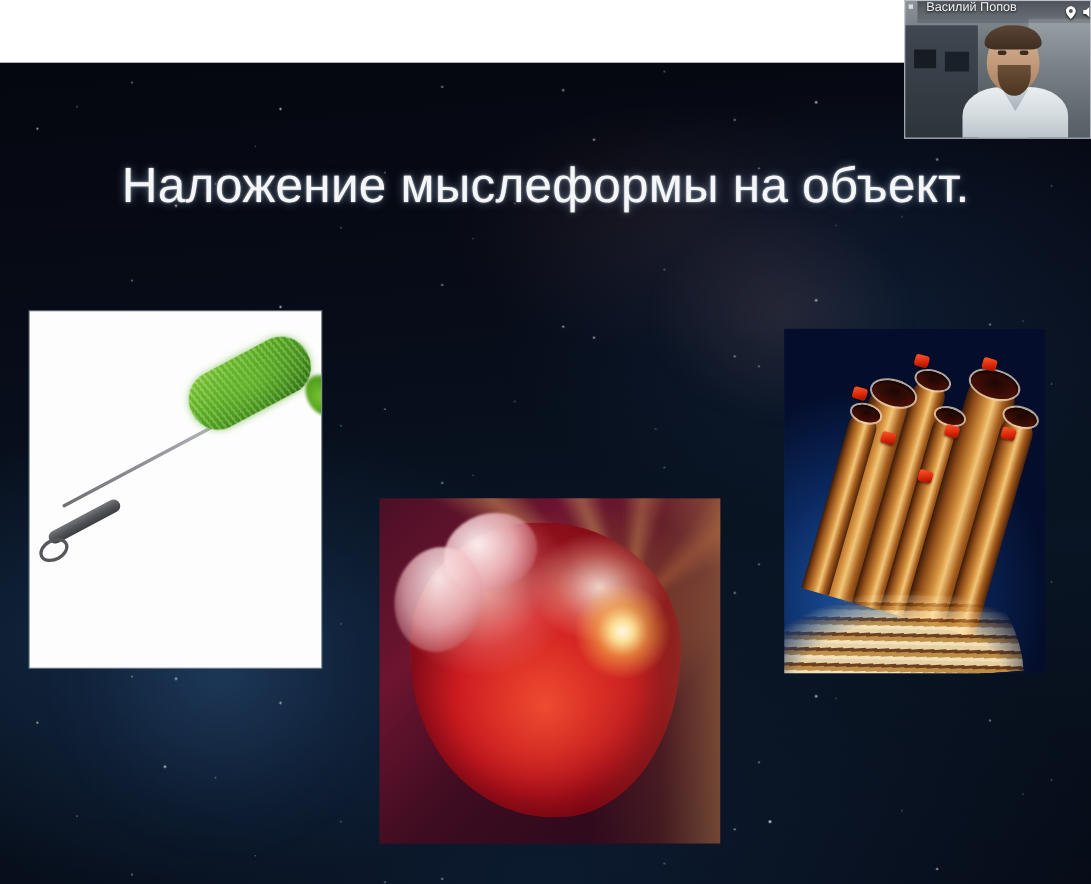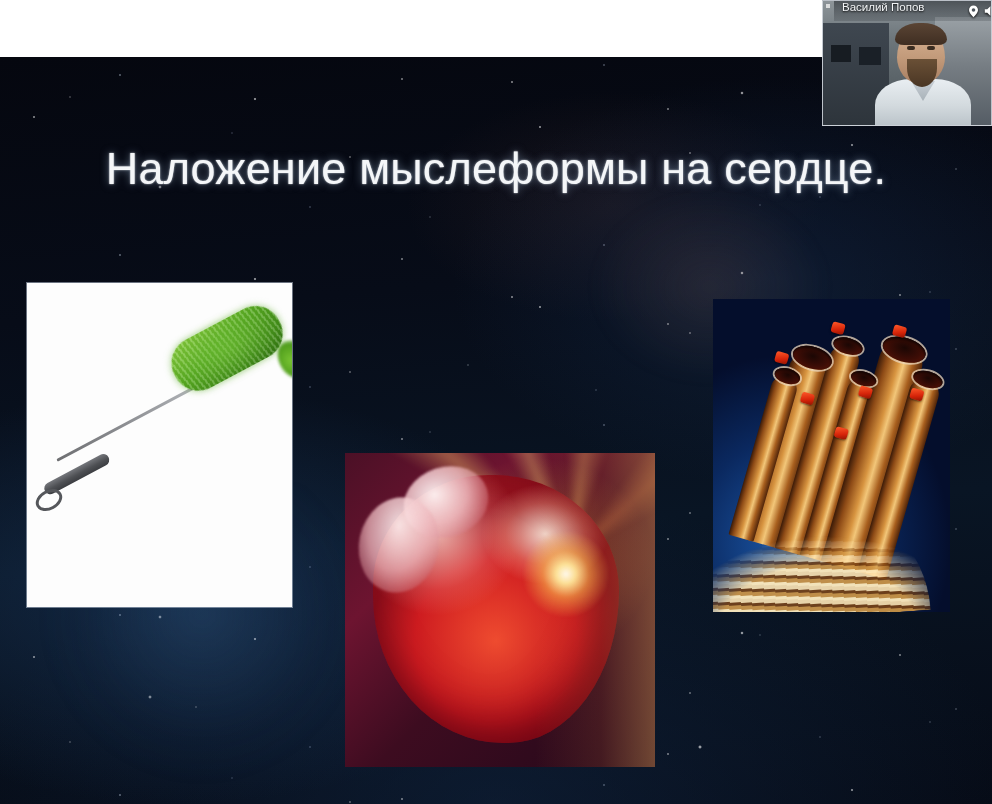--- a/index.html
+++ b/index.html
@@ -451,21 +451,21 @@
 
   <div id="slide">
 
     <div class="starlayer stars-a"></div>
     <div class="starlayer stars-b"></div>
     <div class="starlayer stars-c"></div>
     <div class="nebula"></div>
     <div class="nebula2"></div>
 
     <div class="title-block">
-      <div class="title-line1">Наложение мыслеформы на сердце.</div>
+      <div class="title-line1">Наложение мыслеформы на объект.</div>
     </div>
 
     <div class="pic" id="pic-brush">
       <div class="brush-wire"></div>
       <div class="brush-handle"></div>
       <div class="brush-loop"></div>
       <div class="brush-head"></div>
       <div class="brush-tip"></div>
     </div>
 

